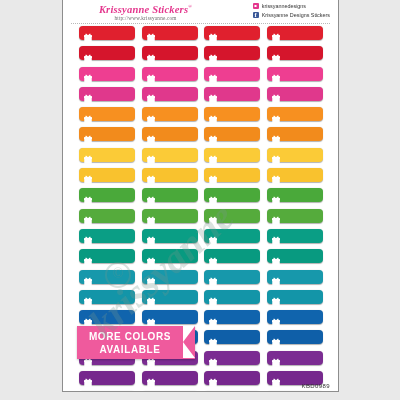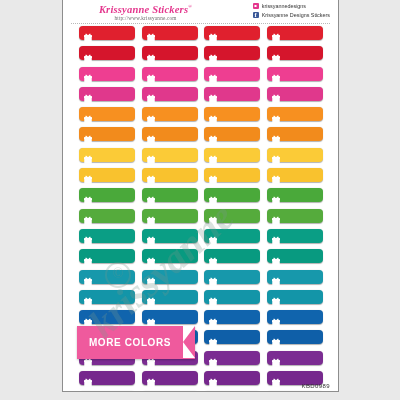--- a/index.html
+++ b/index.html
@@ -922,20 +922,21 @@
           <div class="sticker" style="background: rgb(123, 44, 146);"></div>
           <div class="sticker" style="background: rgb(123, 44, 146);"></div>
           <div class="sticker" style="background: rgb(123, 44, 146);"></div>
           <div class="sticker" style="background: rgb(123, 44, 146);"></div>
         </div>
       </div>
 
     <div id="ribbon">
       <div id="ribbon-inner">
         <div class="ribbon-line">MORE COLORS</div>
+        <div class="ribbon-line">AVAILABLE</div>
       </div>
     </div>
 
     <div id="watermark">
       <div id="wm-c">©</div>
       <div id="wm-text">krissyanne</div>
     </div>
 
     <div id="product-code">KBD0989</div>
 

